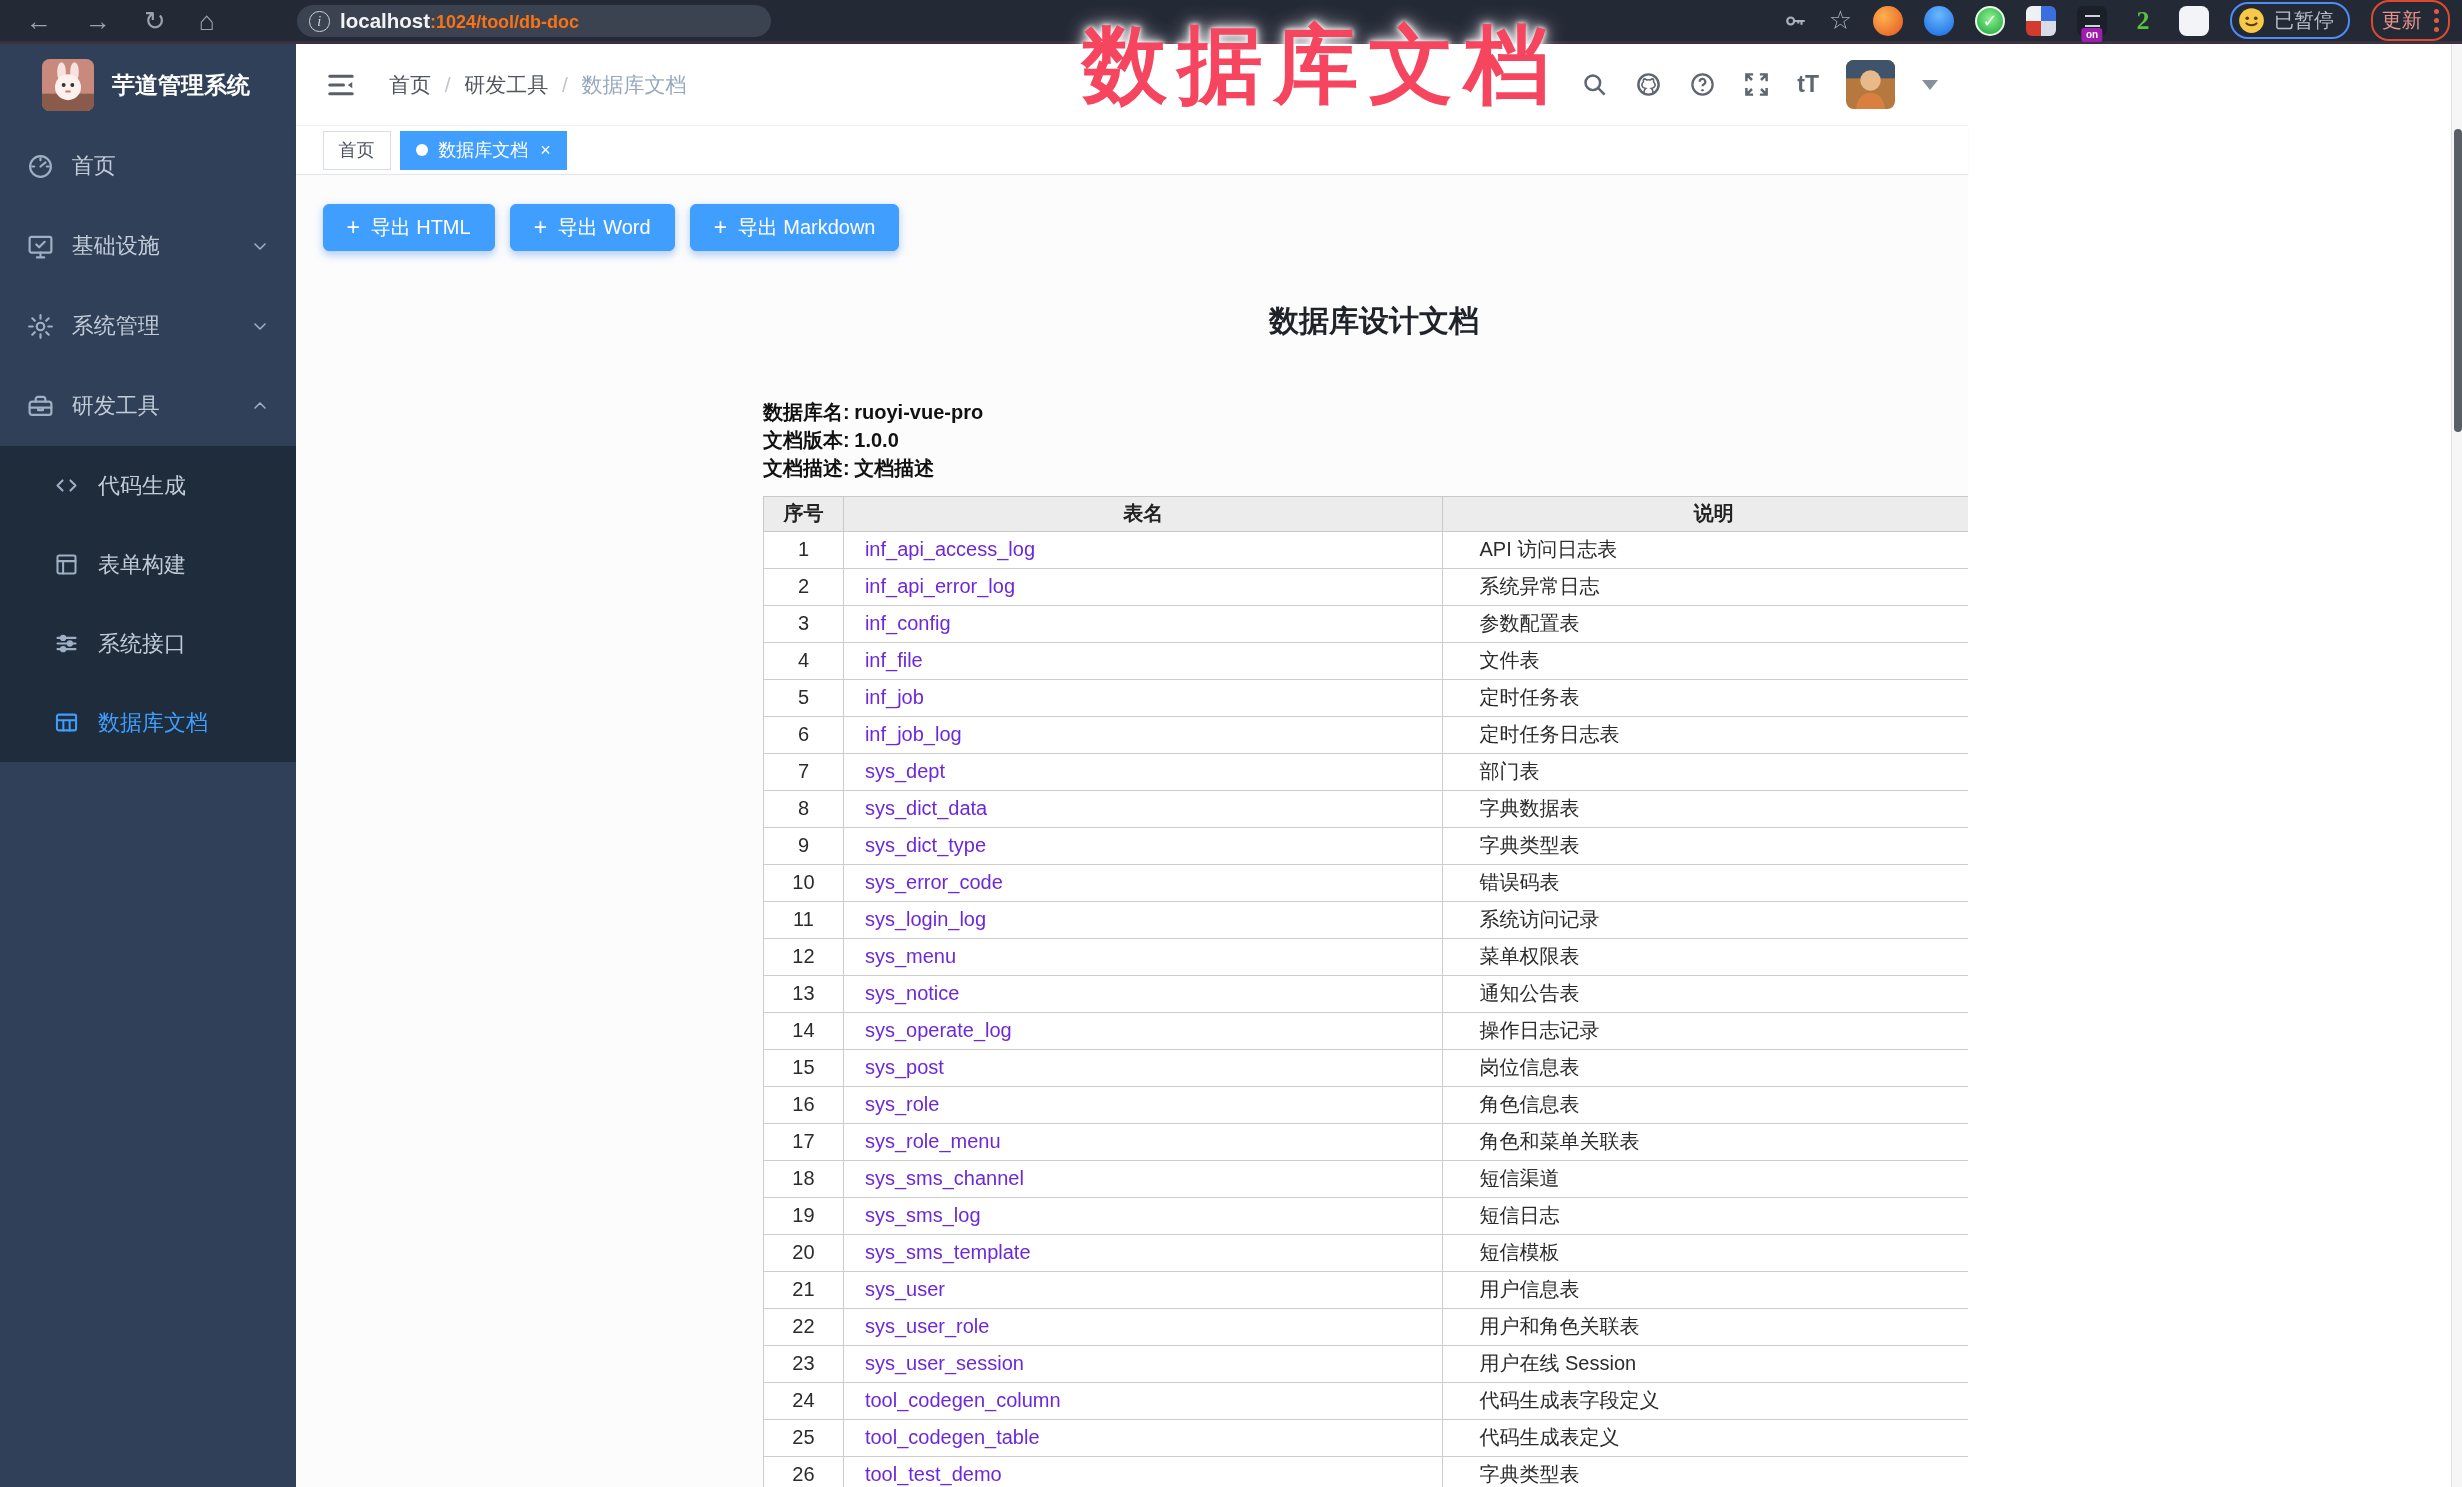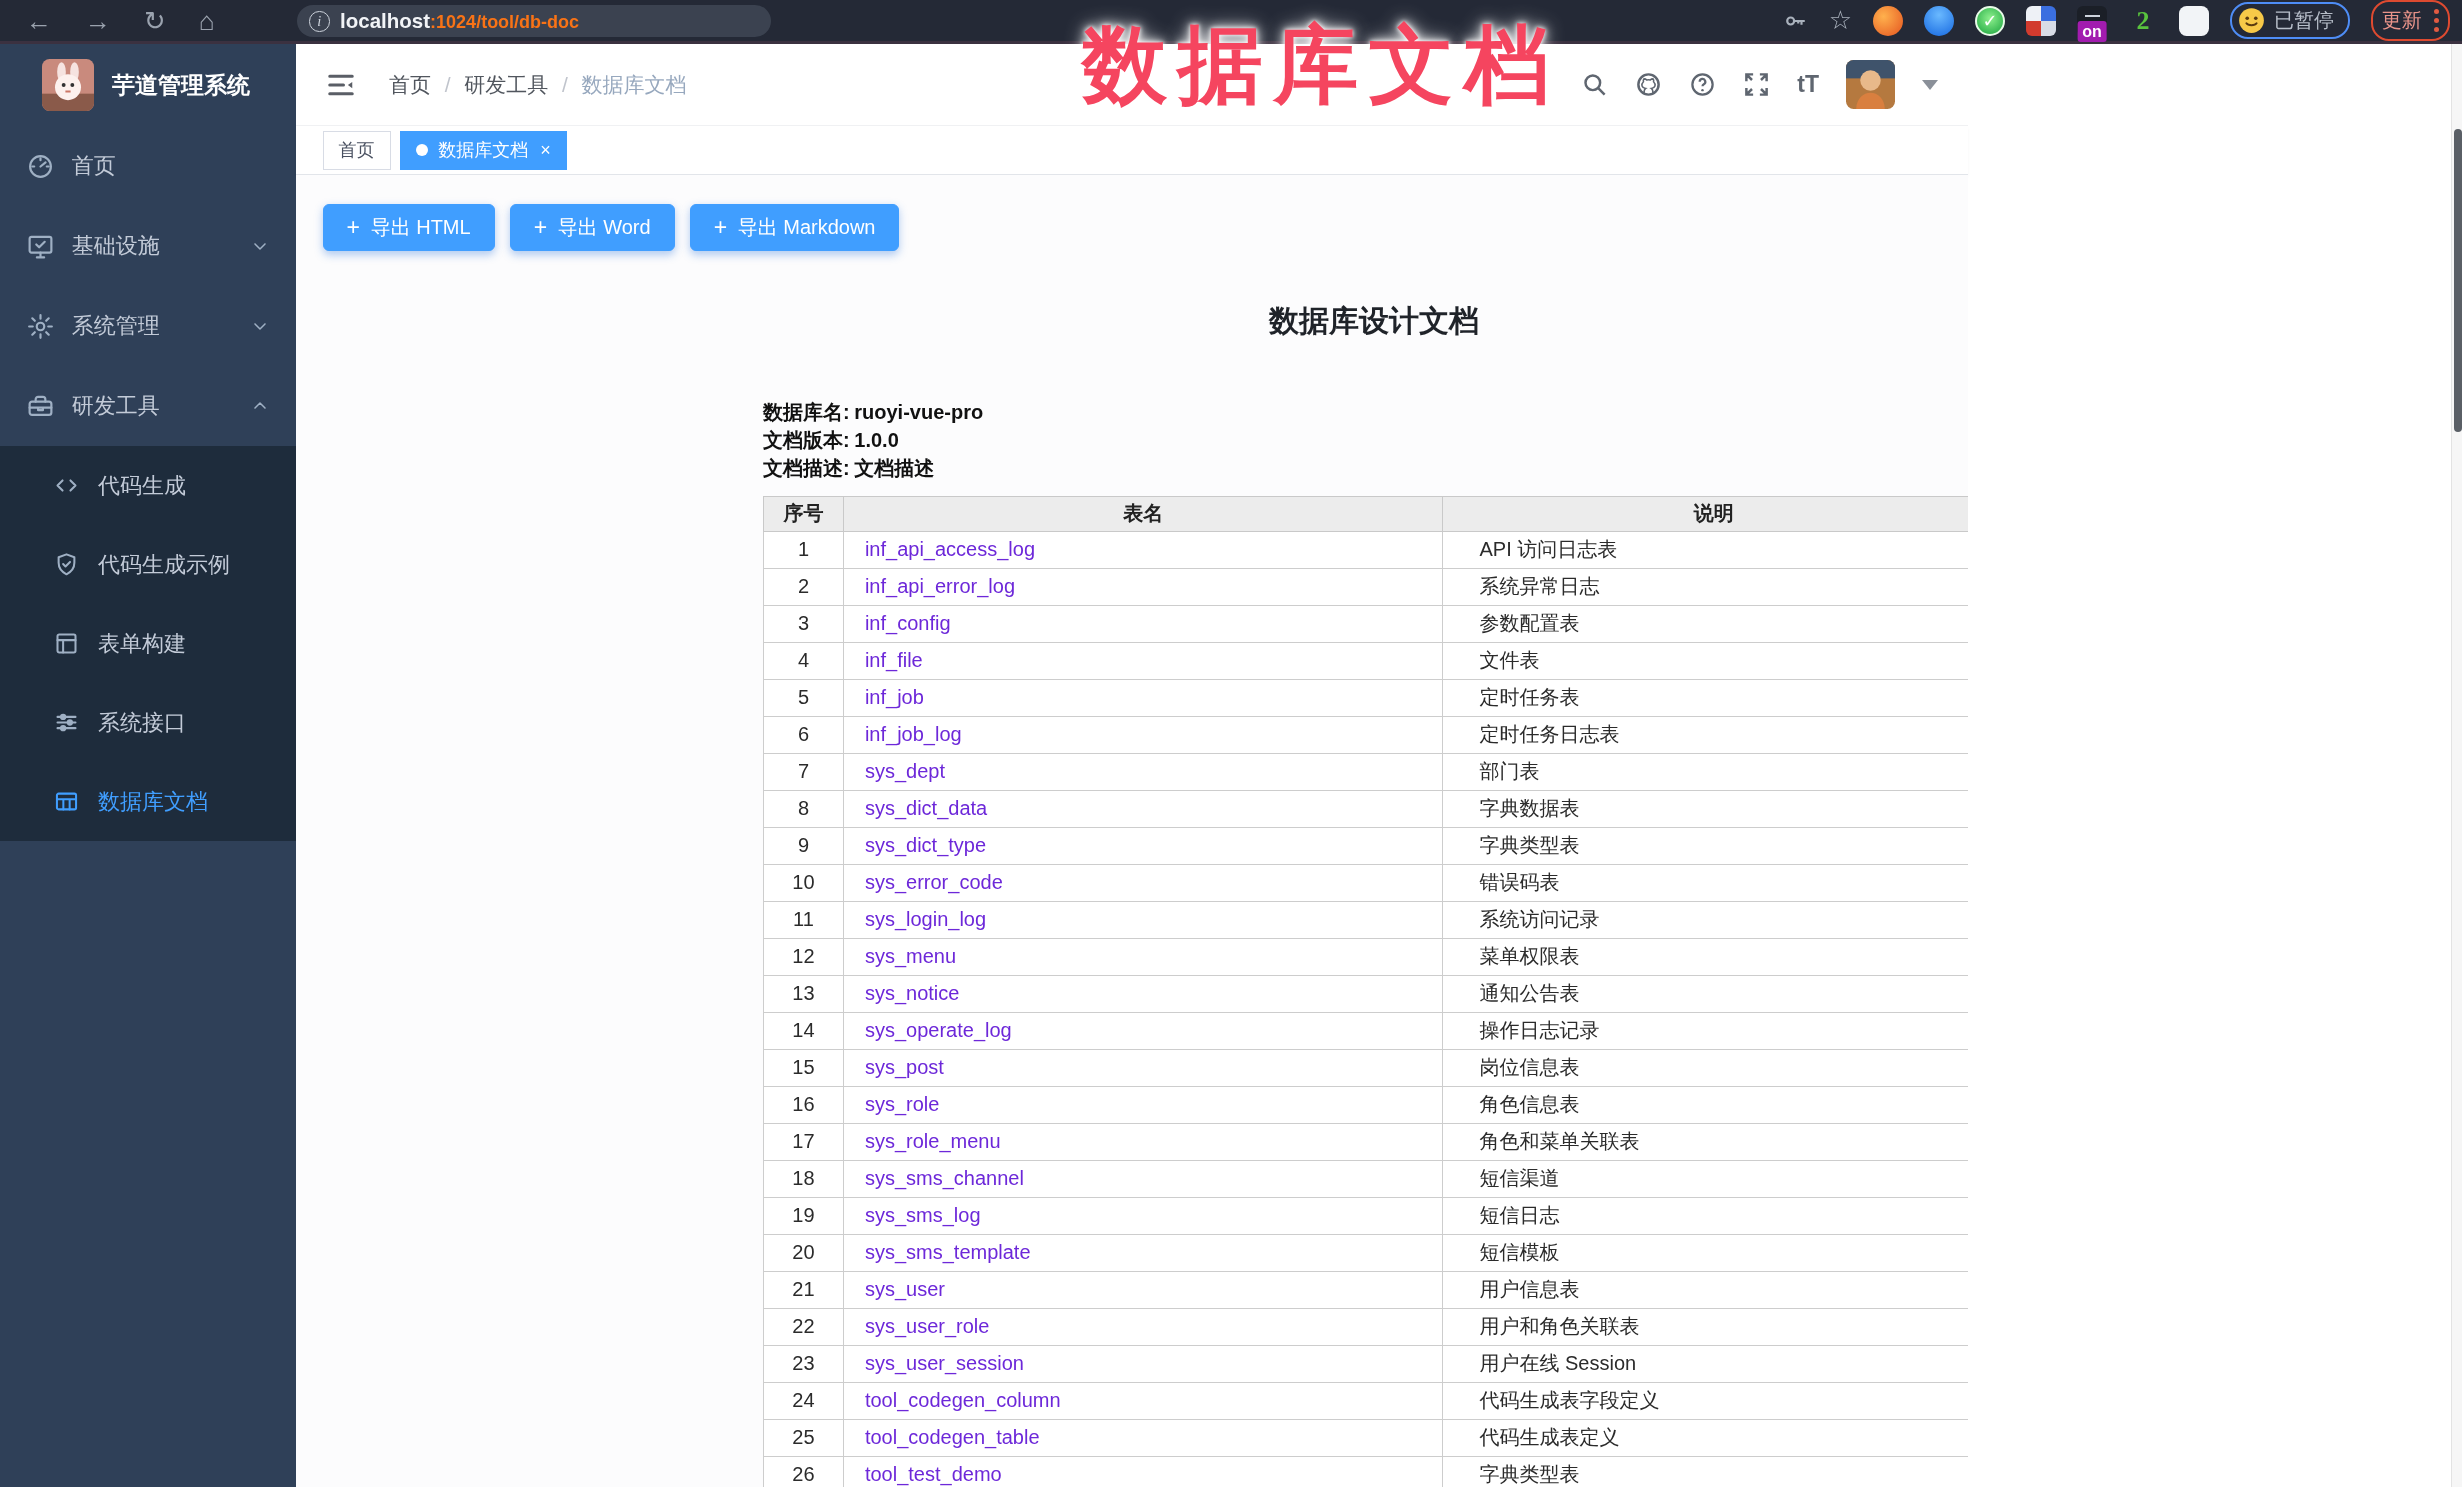--- a/index.html
+++ b/index.html
@@ -21,21 +21,21 @@
   .key-ico,.star-ico{color:#aab2bd;}
   .ext{width:30px;height:30px;border-radius:50%;display:flex;align-items:center;justify-content:center;
     font-size:18px;font-weight:bold;color:#fff;position:relative;}
   .ext.e1{background:radial-gradient(circle at 35% 35%,#ffb14d,#e4541f);}
   .ext.e2{background:radial-gradient(circle at 50% 30%,#6ab9ff,#1668e0);}
   .ext.e3{background:radial-gradient(circle at 50% 40%,#8ef08e,#18a33c);border:2.3px solid #e8fbe8;}
   .ext.e4{background:conic-gradient(#3b6fe0 0 25%,#d8dce6 0 50%,#d23b2e 0 75%,#eef1f6 0 100%);border-radius:6px;}
   .ext.e5{background:#1b1f27;border-radius:6px;}
   .ext.e5 .lines{width:15px;height:12px;border-top:2.3px solid #cdd3dc;border-bottom:2.3px solid #cdd3dc;}
   .on-badge{position:absolute;bottom:-6px;left:50%;transform:translateX(-50%);background:#a21caf;color:#fff;
-    font-size:16px;font-weight:bold;padding:0.8px 4.6px;border-radius:3px;line-height:1.2;}
+    font-size:10px;font-weight:bold;padding:0.8px 4.6px;border-radius:3px;line-height:1.2;}
   .ext.e6{background:transparent;color:#59c23e;font-size:26px;font-family:"Liberation Serif",serif;}
   .ext.e7{background:#f2f4f7;border-radius:7.6px;}
   .profile-chip{display:flex;align-items:center;gap:9px;border:2.3px solid #4e8df6;border-radius:18px;
     padding:3px 13.7px 3px 6px;}
   .face{width:27px;height:27px;}
   .profile-label{color:#b7bec9;font-size:20px;}
   .update-chip{display:flex;align-items:center;gap:12px;border:2.3px solid #de4a30;border-radius:18px;padding:4.6px 9px;}
   .update-label{color:#e9948a;font-size:20px;}
   .kebab{display:flex;flex-direction:column;gap:3.8px;}
   .kebab i{width:5.3px;height:5.3px;border-radius:50%;background:#e25a42;}
@@ -244,29 +244,20 @@
           <span class="mi">
             <svg viewBox="0 0 24 24" width="100%" height="100%" fill="none" stroke="currentColor" stroke-width="1.8" stroke-linecap="round" stroke-linejoin="round">
               <path d="M8.5 7.5 4 12l4.5 4.5M15.5 7.5 20 12l-4.5 4.5"></path>
             </svg>
           </span>
           <span>代码生成</span>
         </div>
         <div class="submenu-item">
           <span class="mi">
             <svg viewBox="0 0 24 24" width="100%" height="100%" fill="none" stroke="currentColor" stroke-width="1.8" stroke-linecap="round" stroke-linejoin="round">
-              <path d="M12 3l7 2.5v5c0 4.6-3 8.2-7 10.2-4-2-7-5.6-7-10.2v-5z"></path>
-              <path d="M9 11.6l2.1 2.1 4-4"></path>
-            </svg>
-          </span>
-          <span>代码生成示例</span>
-        </div>
-        <div class="submenu-item">
-          <span class="mi">
-            <svg viewBox="0 0 24 24" width="100%" height="100%" fill="none" stroke="currentColor" stroke-width="1.8" stroke-linecap="round" stroke-linejoin="round">
               <rect x="4" y="4" width="16" height="16" rx="1.5"></rect>
               <path d="M4 9h16M9 9v11"></path>
             </svg>
           </span>
           <span>表单构建</span>
         </div>
         <div class="submenu-item">
           <span class="mi">
             <svg viewBox="0 0 24 24" width="100%" height="100%" fill="none" stroke="currentColor" stroke-width="1.8" stroke-linecap="round" stroke-linejoin="round">
               <path d="M4 7h16M4 12h16M4 17h16"></path>

